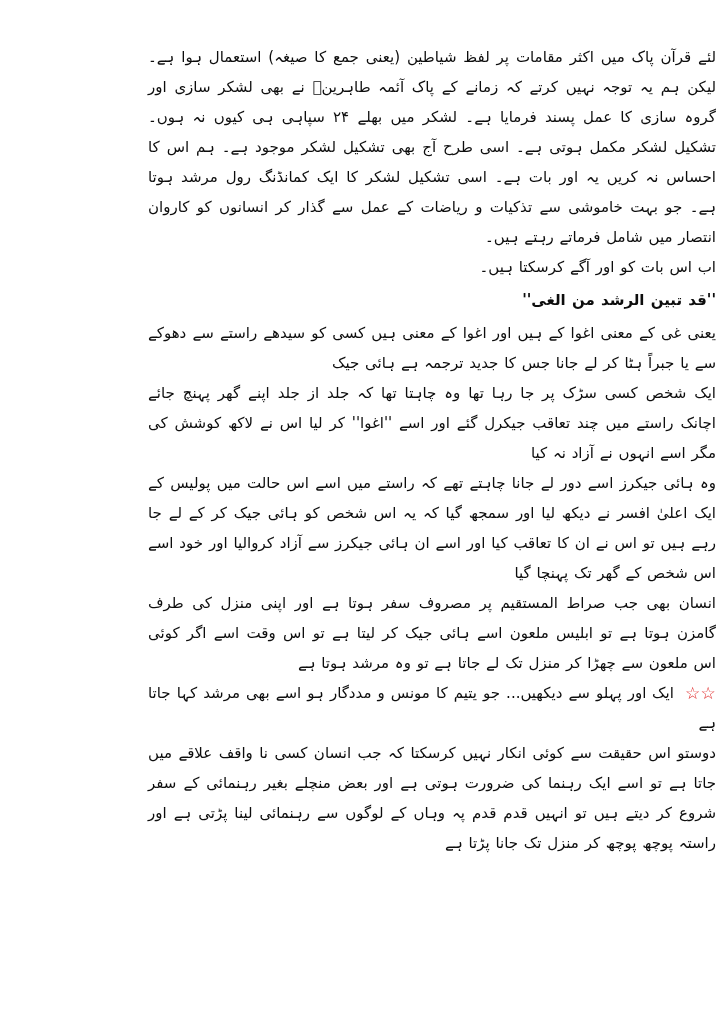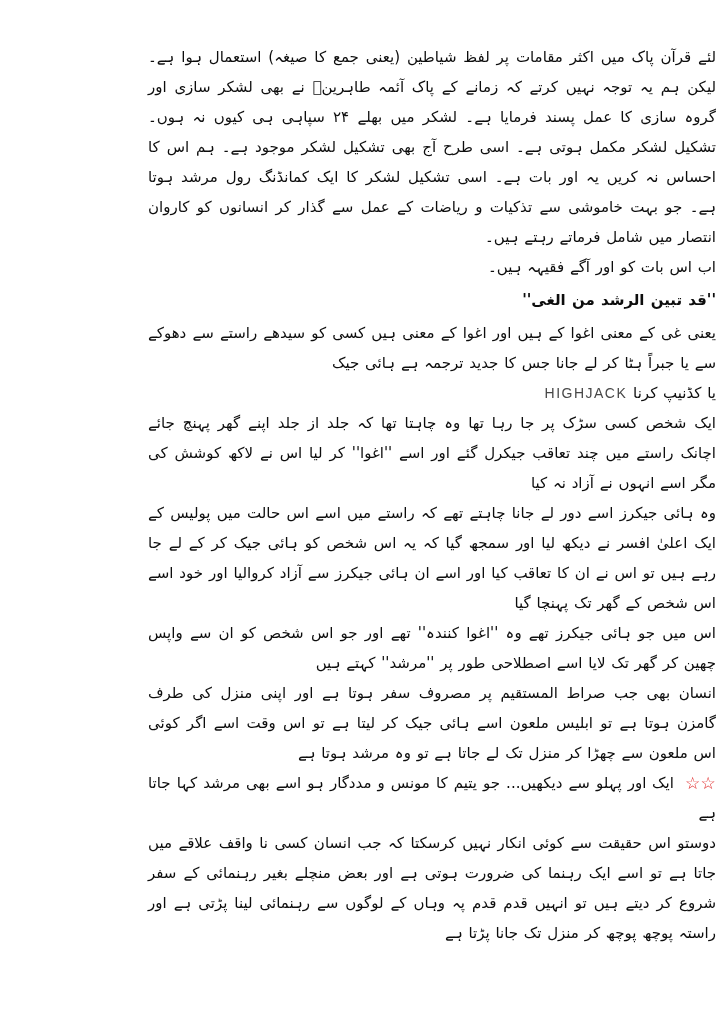--- a/index.html
+++ b/index.html
@@ -52,38 +52,33 @@
     vertical-align: -1px;
   }
 </style>
 </head>
 <body>
 
 <div class="page">
 
   <p class="line">لئے قرآن پاک میں اکثر مقامات پر لفظ شیاطین (یعنی جمع کا صیغہ) استعمال ہوا ہے۔ لیکن ہم یہ توجہ نہیں کرتے کہ زمانے کے پاک آئمہ طاہرینؑ نے بھی لشکر سازی اور گروہ سازی کا عمل پسند فرمایا ہے۔ لشکر میں بھلے ۲۴ سپاہی ہی کیوں نہ ہوں۔ تشکیل لشکر مکمل ہوتی ہے۔ اسی طرح آج بھی تشکیل لشکر موجود ہے۔ ہم اس کا احساس نہ کریں یہ اور بات ہے۔ اسی تشکیل لشکر کا ایک کمانڈنگ رول مرشد ہوتا ہے۔ جو بہت خاموشی سے تذکیات و ریاضات کے عمل سے گذار کر انسانوں کو کاروان انتصار میں شامل فرماتے رہتے ہیں۔</p>
 
-  <p class="line">اب اس بات کو اور آگے فقیہہ ہیں۔</p>
+  <p class="line">اب اس بات کو اور آگے کرسکتا ہیں۔</p>
 
 
   <p class="line quote">''قد تبین الرشد من الغی''</p>
 
   <p class="line">یعنی غی کے معنی اغوا کے ہیں اور اغوا کے معنی ہیں کسی کو سیدھے راستے سے دھوکے سے یا جبراً ہٹا کر لے جانا جس کا جدید ترجمہ ہے ہائی جیک</p>
 
-  <p class="line">
-    <span>یا کڈنیپ کرنا</span>
-    <span class="latin">HIGHJACK</span>
-  </p>
 
 
   <p class="line">ایک شخص کسی سڑک پر جا رہا تھا وہ چاہتا تھا کہ جلد از جلد اپنے گھر پہنچ جائے اچانک راستے میں چند تعاقب جیکرل گئے اور اسے ''اغوا'' کر لیا اس نے لاکھ کوشش کی مگر اسے انہوں نے آزاد نہ کیا</p>
 
   <p class="line">وہ ہائی جیکرز اسے دور لے جانا چاہتے تھے کہ راستے میں اسے اس حالت میں پولیس کے ایک اعلیٰ افسر نے دیکھ لیا اور سمجھ گیا کہ یہ اس شخص کو ہائی جیک کر کے لے جا رہے ہیں تو اس نے ان کا تعاقب کیا اور اسے ان ہائی جیکرز سے آزاد کروالیا اور خود اسے اس شخص کے گھر تک پہنچا گیا</p>
 
-  <p class="line">اس میں جو ہائی جیکرز تھے وہ ''اغوا کنندہ'' تھے اور جو اس شخص کو ان سے واپس چھین کر گھر تک لایا اسے اصطلاحی طور پر ''مرشد'' کہتے ہیں</p>
 
   <p class="line">انسان بھی جب صراط المستقیم پر مصروف سفر ہوتا ہے اور اپنی منزل کی طرف گامزن ہوتا ہے تو ابلیس ملعون اسے ہائی جیک کر لیتا ہے تو اس وقت اسے اگر کوئی اس ملعون سے چھڑا کر منزل تک لے جاتا ہے تو وہ مرشد ہوتا ہے</p>
 
 
 
   <p class="line">
     <span class="stars">☆☆</span>
     <span>ایک اور پہلو سے دیکھیں... جو یتیم کا مونس و مددگار ہو اسے بھی مرشد کہا جاتا ہے</span>
   </p>
 

